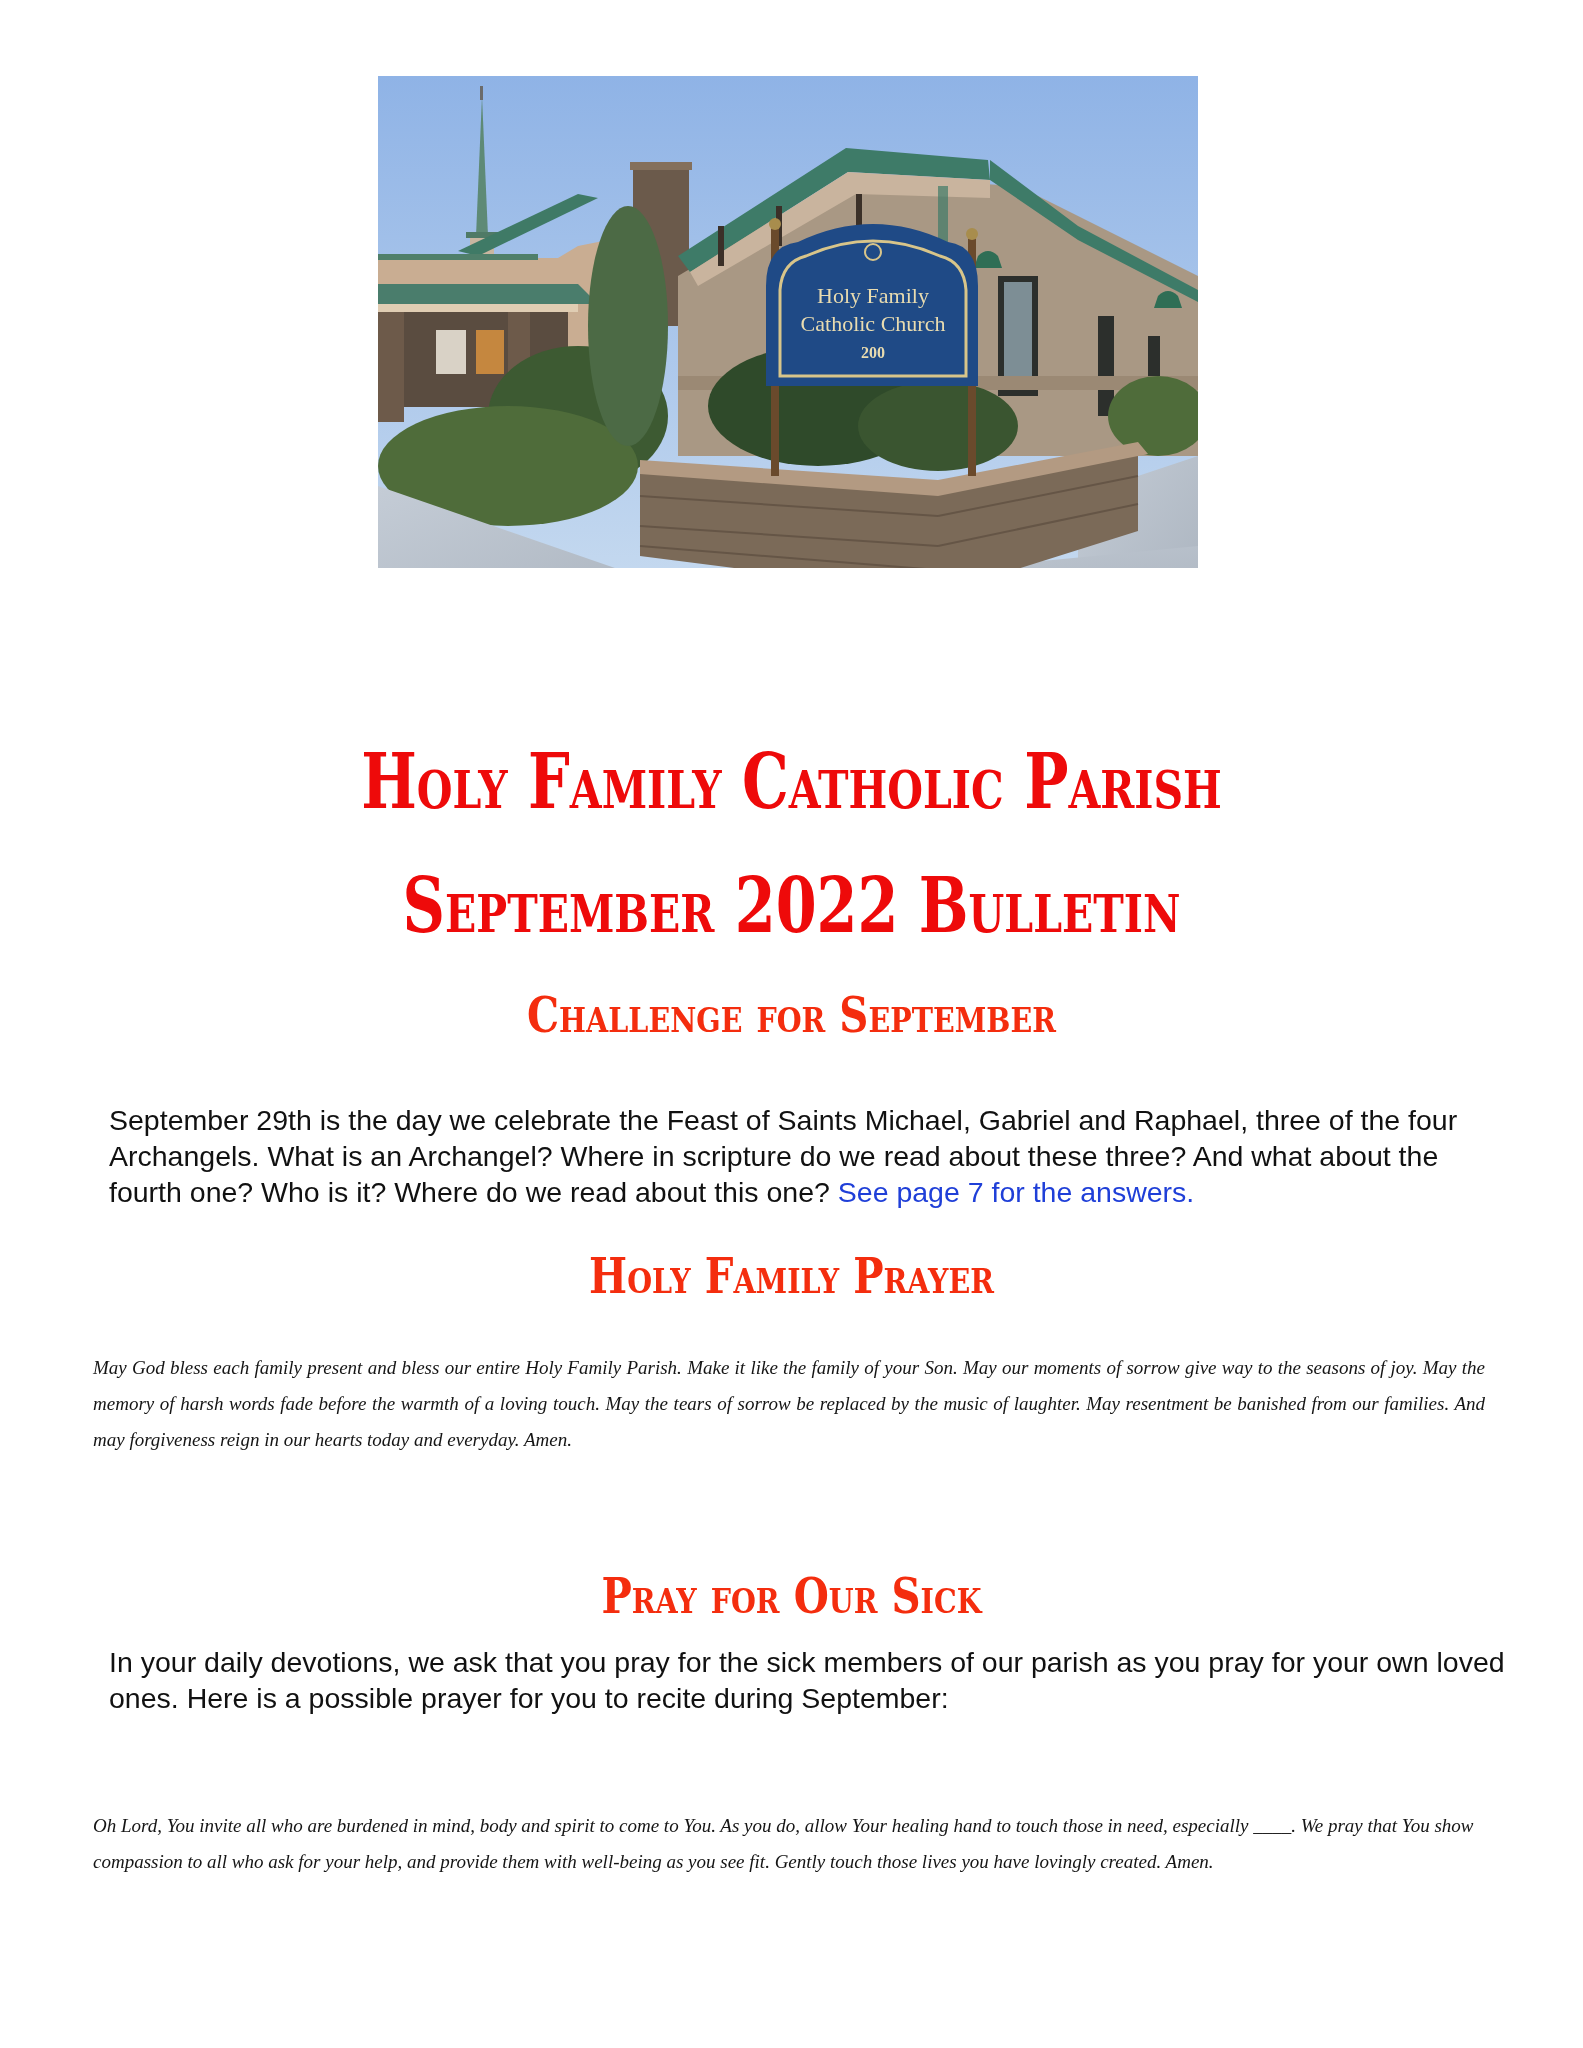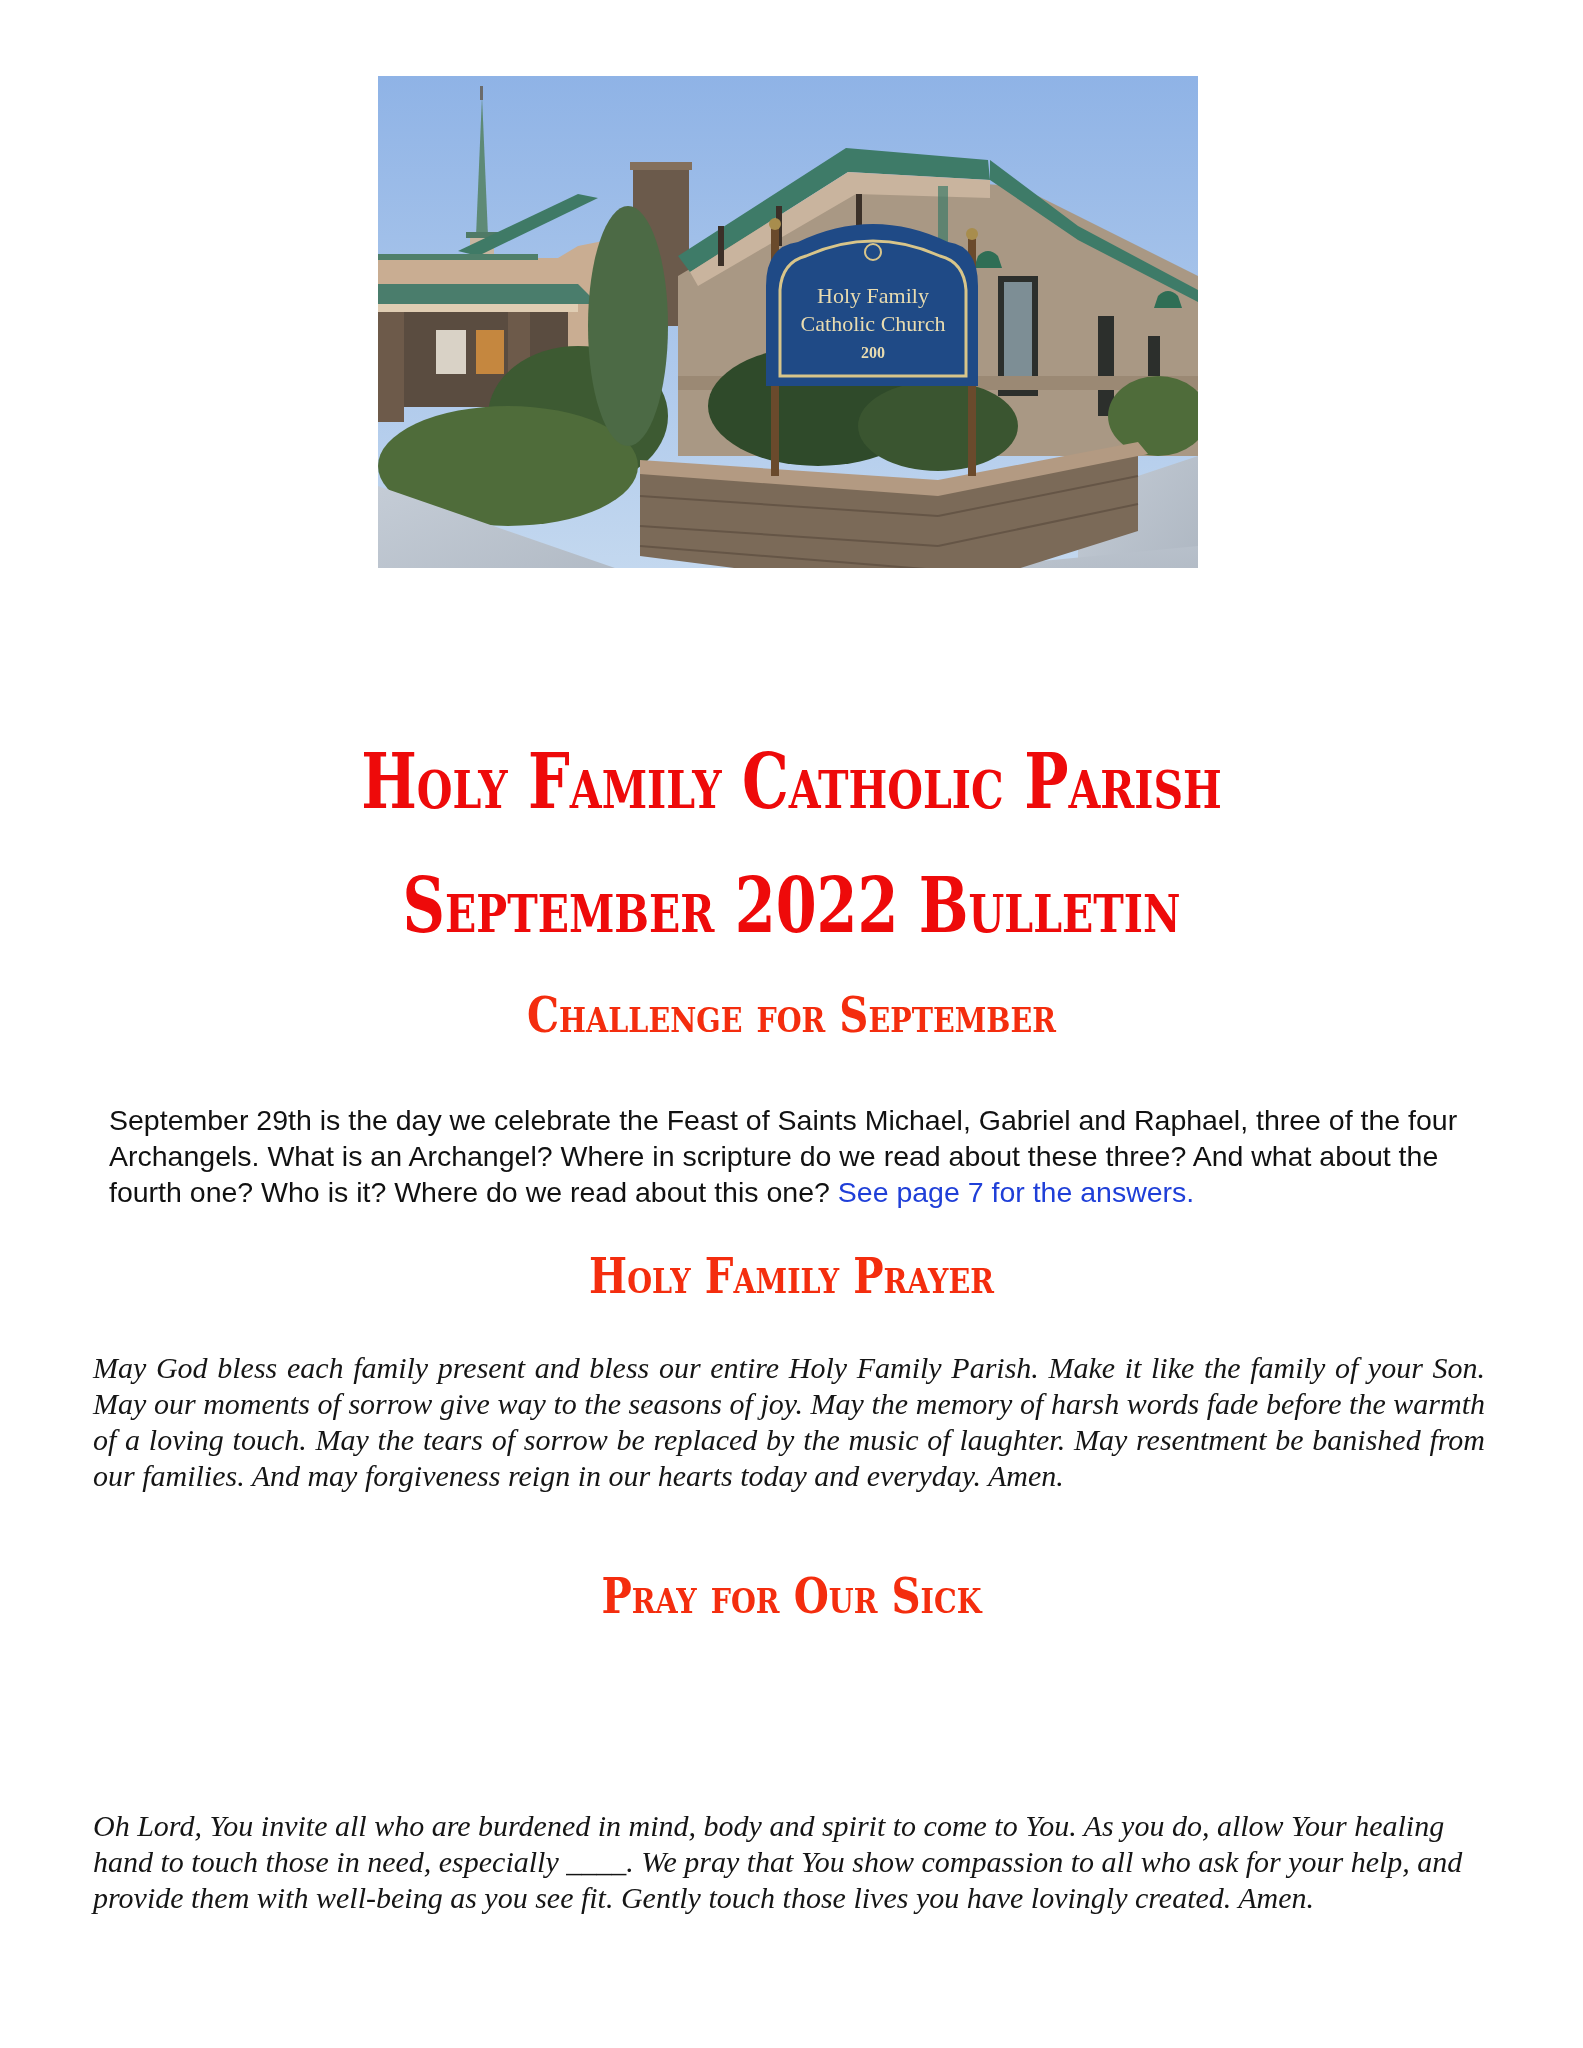--- a/index.html
+++ b/index.html
@@ -32,21 +32,21 @@
     position: absolute; left: 93px; width: 1400px; margin: 16px;
     font-family: "Liberation Sans", sans-serif; font-size: 28.5px; line-height: 36px; color: #111;
   }
   .challenge-text { top: 1086px; }
   .sick-intro { top: 1628px; }
   .link { color: #1f3fd8; cursor: pointer; }
 
   .ital {
     position: absolute; left: 93px; width: 1392px; margin: 0;
     font-family: "Liberation Serif", "DejaVu Serif", serif; font-style: italic;
-    font-size: 30px; line-height: 36px; color: #151515;
+    font-size: 19px; line-height: 36px; color: #151515;
   }
   .family-prayer { top: 1350px; text-align: justify; }
   .sick-prayer { top: 1808px; }
 </style>
 </head>
 <body>
 
 <div class="page">
 
   <div class="photo">
@@ -143,15 +143,16 @@
   <h1 class="title title-1">Holy Family Catholic Parish</h1>
   <h1 class="title title-2">September 2022 Bulletin</h1>
 
   <h2 class="subhead sh-challenge">Challenge for September</h2>
   <p class="sans challenge-text"><span>September 29th is the day we celebrate the Feast of Saints Michael, Gabriel and Raphael, three of the four Archangels. What is an Archangel? Where in scripture do we read about these three? And what about the fourth one? Who is it? Where do we read about this one? </span><a class="link">See page 7 for the answers.</a></p>
 
   <h2 class="subhead sh-prayer">Holy Family Prayer</h2>
   <p class="ital family-prayer">May God bless each family present and bless our entire Holy Family Parish. Make it like the family of your Son. May our moments of sorrow give way to the seasons of joy. May the memory of harsh words fade before the warmth of a loving touch. May the tears of sorrow be replaced by the music of laughter. May resentment be banished from our families. And may forgiveness reign in our hearts today and everyday.  Amen.</p>
 
   <h2 class="subhead sh-sick">Pray for Our Sick</h2>
+  <p class="sans sick-intro">In your daily devotions, we ask that you pray for the sick members of our parish as you pray for your own loved ones. Here is a possible prayer for you to recite during September:</p>
   <p class="ital sick-prayer">Oh Lord, You invite all who are burdened in mind, body and spirit to come to You. As you do, allow Your healing hand to touch those in need, especially ____. We pray that You show compassion to all who ask for your help, and provide them with well-being as you see fit. Gently touch those lives you have lovingly created. Amen.</p>
 
 </div>
 
 </body></html>

